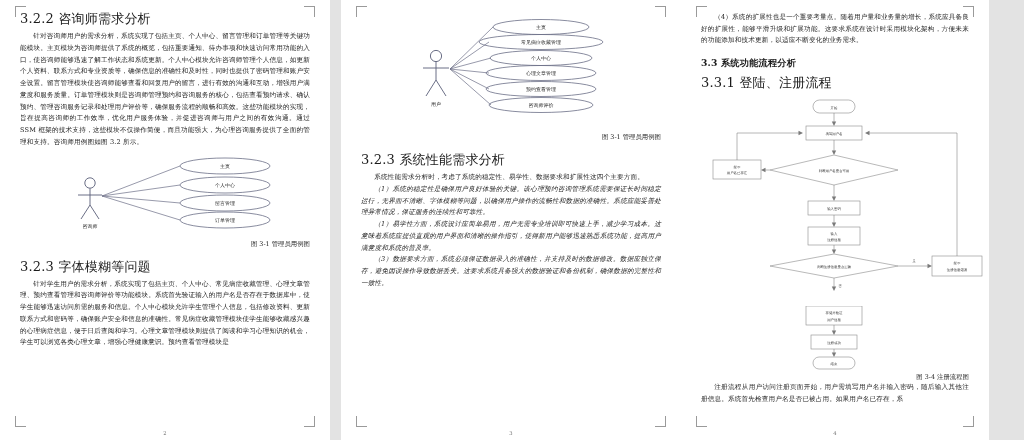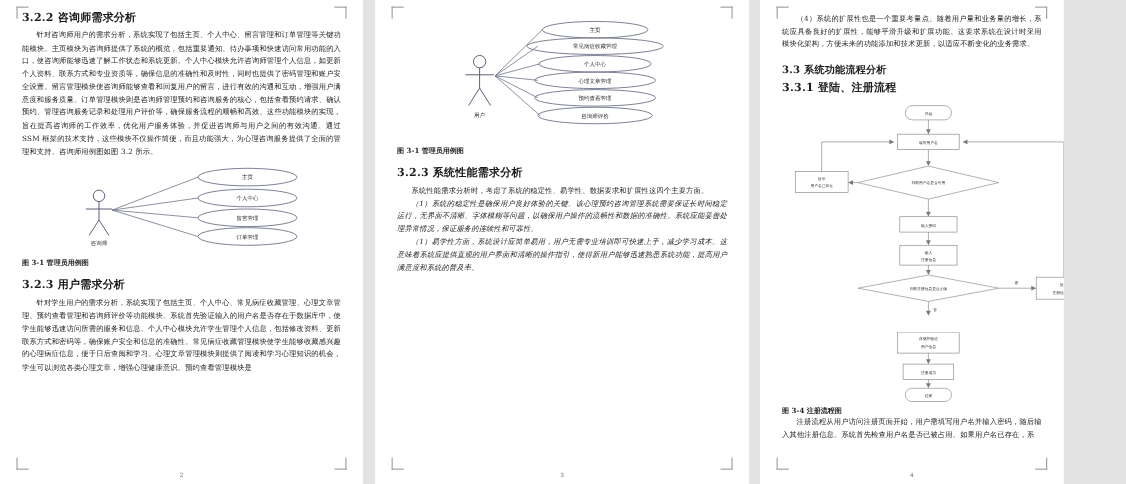--- a/index.html
+++ b/index.html
@@ -19,39 +19,39 @@
   }
   .page {
     position: relative;
     background: #ffffff;
     height: 440px;
     flex: 0 0 auto;
     overflow: hidden;
   }
   .page.p1 { width: 330px; }
   .page.p2 { width: 340px; margin-left: 11px; }
-  .page.p3 { width: 276px; margin-left: 10px; }
+  .page.p3 { width: 308px; margin-left: 0; }
 
   
   .cmark { position: absolute; width: 11px; height: 11px; pointer-events: none; }
   .cmark.tl { top: 6px; left: 15px; border-left: 1px solid #9a9a9a; border-top: 1px solid #9a9a9a; }
   .cmark.tr { top: 6px; right: 15px; border-right: 1px solid #9a9a9a; border-top: 1px solid #9a9a9a; }
   .cmark.bl { bottom: 13px; left: 15px; border-left: 1px solid #9a9a9a; border-bottom: 1px solid #9a9a9a; }
   .cmark.br { bottom: 13px; right: 15px; border-right: 1px solid #9a9a9a; border-bottom: 1px solid #9a9a9a; }
 
   .content {
     position: absolute;
     top: 10px; left: 20px; right: 20px; bottom: 22px;
     color: #1b1b1b;
   }
   .p2 .content, .p3 .content { top: 12px; }
 
   h3.sec {
-    font-size: 10px;
-    font-weight: bold;
+    font-size: 13px;
+    font-weight: normal;
     margin: 0 0 3px 0;
     letter-spacing: 0.2px;
     line-height: 1.4;
   }
   h3.sec.spaced { margin-top: 9px; }
   h2.sec-big {
     font-size: 9.2px;
     font-weight: bold;
     margin: 10px 0 4px 0;
     letter-spacing: 0.2px;
@@ -67,23 +67,23 @@
   }
   p.body + p.body { margin-top: 0px; font-style: italic; }
   .pagenum {
     position: absolute;
     bottom: 4px; left: 0; right: 0;
     text-align: center;
     font-size: 5.2px;
     color: #6f6f6f;
   }
   .figcap {
-    text-align: left;
+    text-align: right;
     font-size: 6.4px;
-    font-weight: bold;
+    font-weight: normal;
     margin: 3px 0 0 0;
     color: #242424;
   }
   .figbox { margin: 6px 0 0 0; }
   svg { display: block; }
   .uc-ell { fill: none; stroke: #6b6f86; stroke-width: 0.8; }
   .uc-line { stroke: #6b6f86; stroke-width: 0.7; fill: none; }
   .uc-txt { font-family: "DejaVu Serif", serif; font-size: 5px; fill: #2a2a2a; text-anchor: middle; }
   .uc-actor { stroke: #5a5f78; stroke-width: 0.9; fill: none; }
   .fc-box { fill: #fff; stroke: #8a8a8a; stroke-width: 0.6; }
@@ -126,21 +126,21 @@
           <ellipse class="uc-ell" cx="205" cy="30" rx="45" ry="8"></ellipse>
           <text class="uc-txt" x="205" y="32">个人中心</text>
           <ellipse class="uc-ell" cx="205" cy="48" rx="45" ry="8"></ellipse>
           <text class="uc-txt" x="205" y="50">留言管理</text>
           <ellipse class="uc-ell" cx="205" cy="65" rx="45" ry="8"></ellipse>
           <text class="uc-txt" x="205" y="67">订单管理</text>
         </svg>
         <div class="figcap">图 3-1  管理员用例图</div>
       </div>
 
-      <h3 class="sec spaced">3.2.3  用户需求分析</h3>
+      <h3 class="sec spaced">3.2.3  字体模糊等问题</h3>
       <p class="body">针对学生用户的需求分析，系统实现了包括主页、个人中心、常见病症收藏管理、心理文章管理、预约查看管理和咨询师评价等功能模块。系统首先验证输入的用户名是否存在于数据库中，使学生能够迅速访问所需的服务和信息。个人中心模块允许学生管理个人信息，包括修改资料、更新联系方式和密码等，确保账户安全和信息的准确性。常见病症收藏管理模块使学生能够收藏感兴趣的心理病症信息，便于日后查阅和学习。心理文章管理模块则提供了阅读和学习心理知识的机会，学生可以浏览各类心理文章，增强心理健康意识。预约查看管理模块是</p>
     </div>
     <div class="pagenum">2</div>
   </div>
 
   <div class="page p2">
     <span class="cmark tl"></span>
     <span class="cmark tr"></span>
     <span class="cmark bl"></span>
     <span class="cmark br"></span>
@@ -174,20 +174,21 @@
           <ellipse class="uc-ell" cx="180" cy="87" rx="52" ry="7.5"></ellipse>
           <text class="uc-txt" x="180" y="89">咨询师评价</text>
         </svg>
         <div class="figcap">图 3-1  管理员用例图</div>
       </div>
 
       <h3 class="sec spaced">3.2.3  系统性能需求分析</h3>
       <p class="body">系统性能需求分析时，考虑了系统的稳定性、易学性、数据要求和扩展性这四个主要方面。</p>
       <p class="body">（1）系统的稳定性是确保用户良好体验的关键。该心理预约咨询管理系统需要保证长时间稳定运行，无界面不清晰、字体模糊等问题，以确保用户操作的流畅性和数据的准确性。系统应能妥善处理异常情况，保证服务的连续性和可靠性。</p>
       <p class="body">（1）易学性方面，系统设计应简单易用，用户无需专业培训即可快速上手，减少学习成本。这意味着系统应提供直观的用户界面和清晰的操作指引，使得新用户能够迅速熟悉系统功能，提高用户满意度和系统的普及率。</p>
+      <p class="body">（3）数据要求方面，系统必须保证数据录入的准确性，并支持及时的数据修改。数据应独立保存，避免因误操作导致数据丢失。这要求系统具备强大的数据验证和备份机制，确保数据的完整性和一致性。</p>
     </div>
     <div class="pagenum">3</div>
   </div>
 
   <div class="page p3">
     <span class="cmark tl"></span>
     <span class="cmark tr"></span>
     <span class="cmark bl"></span>
     <span class="cmark br"></span>
 

